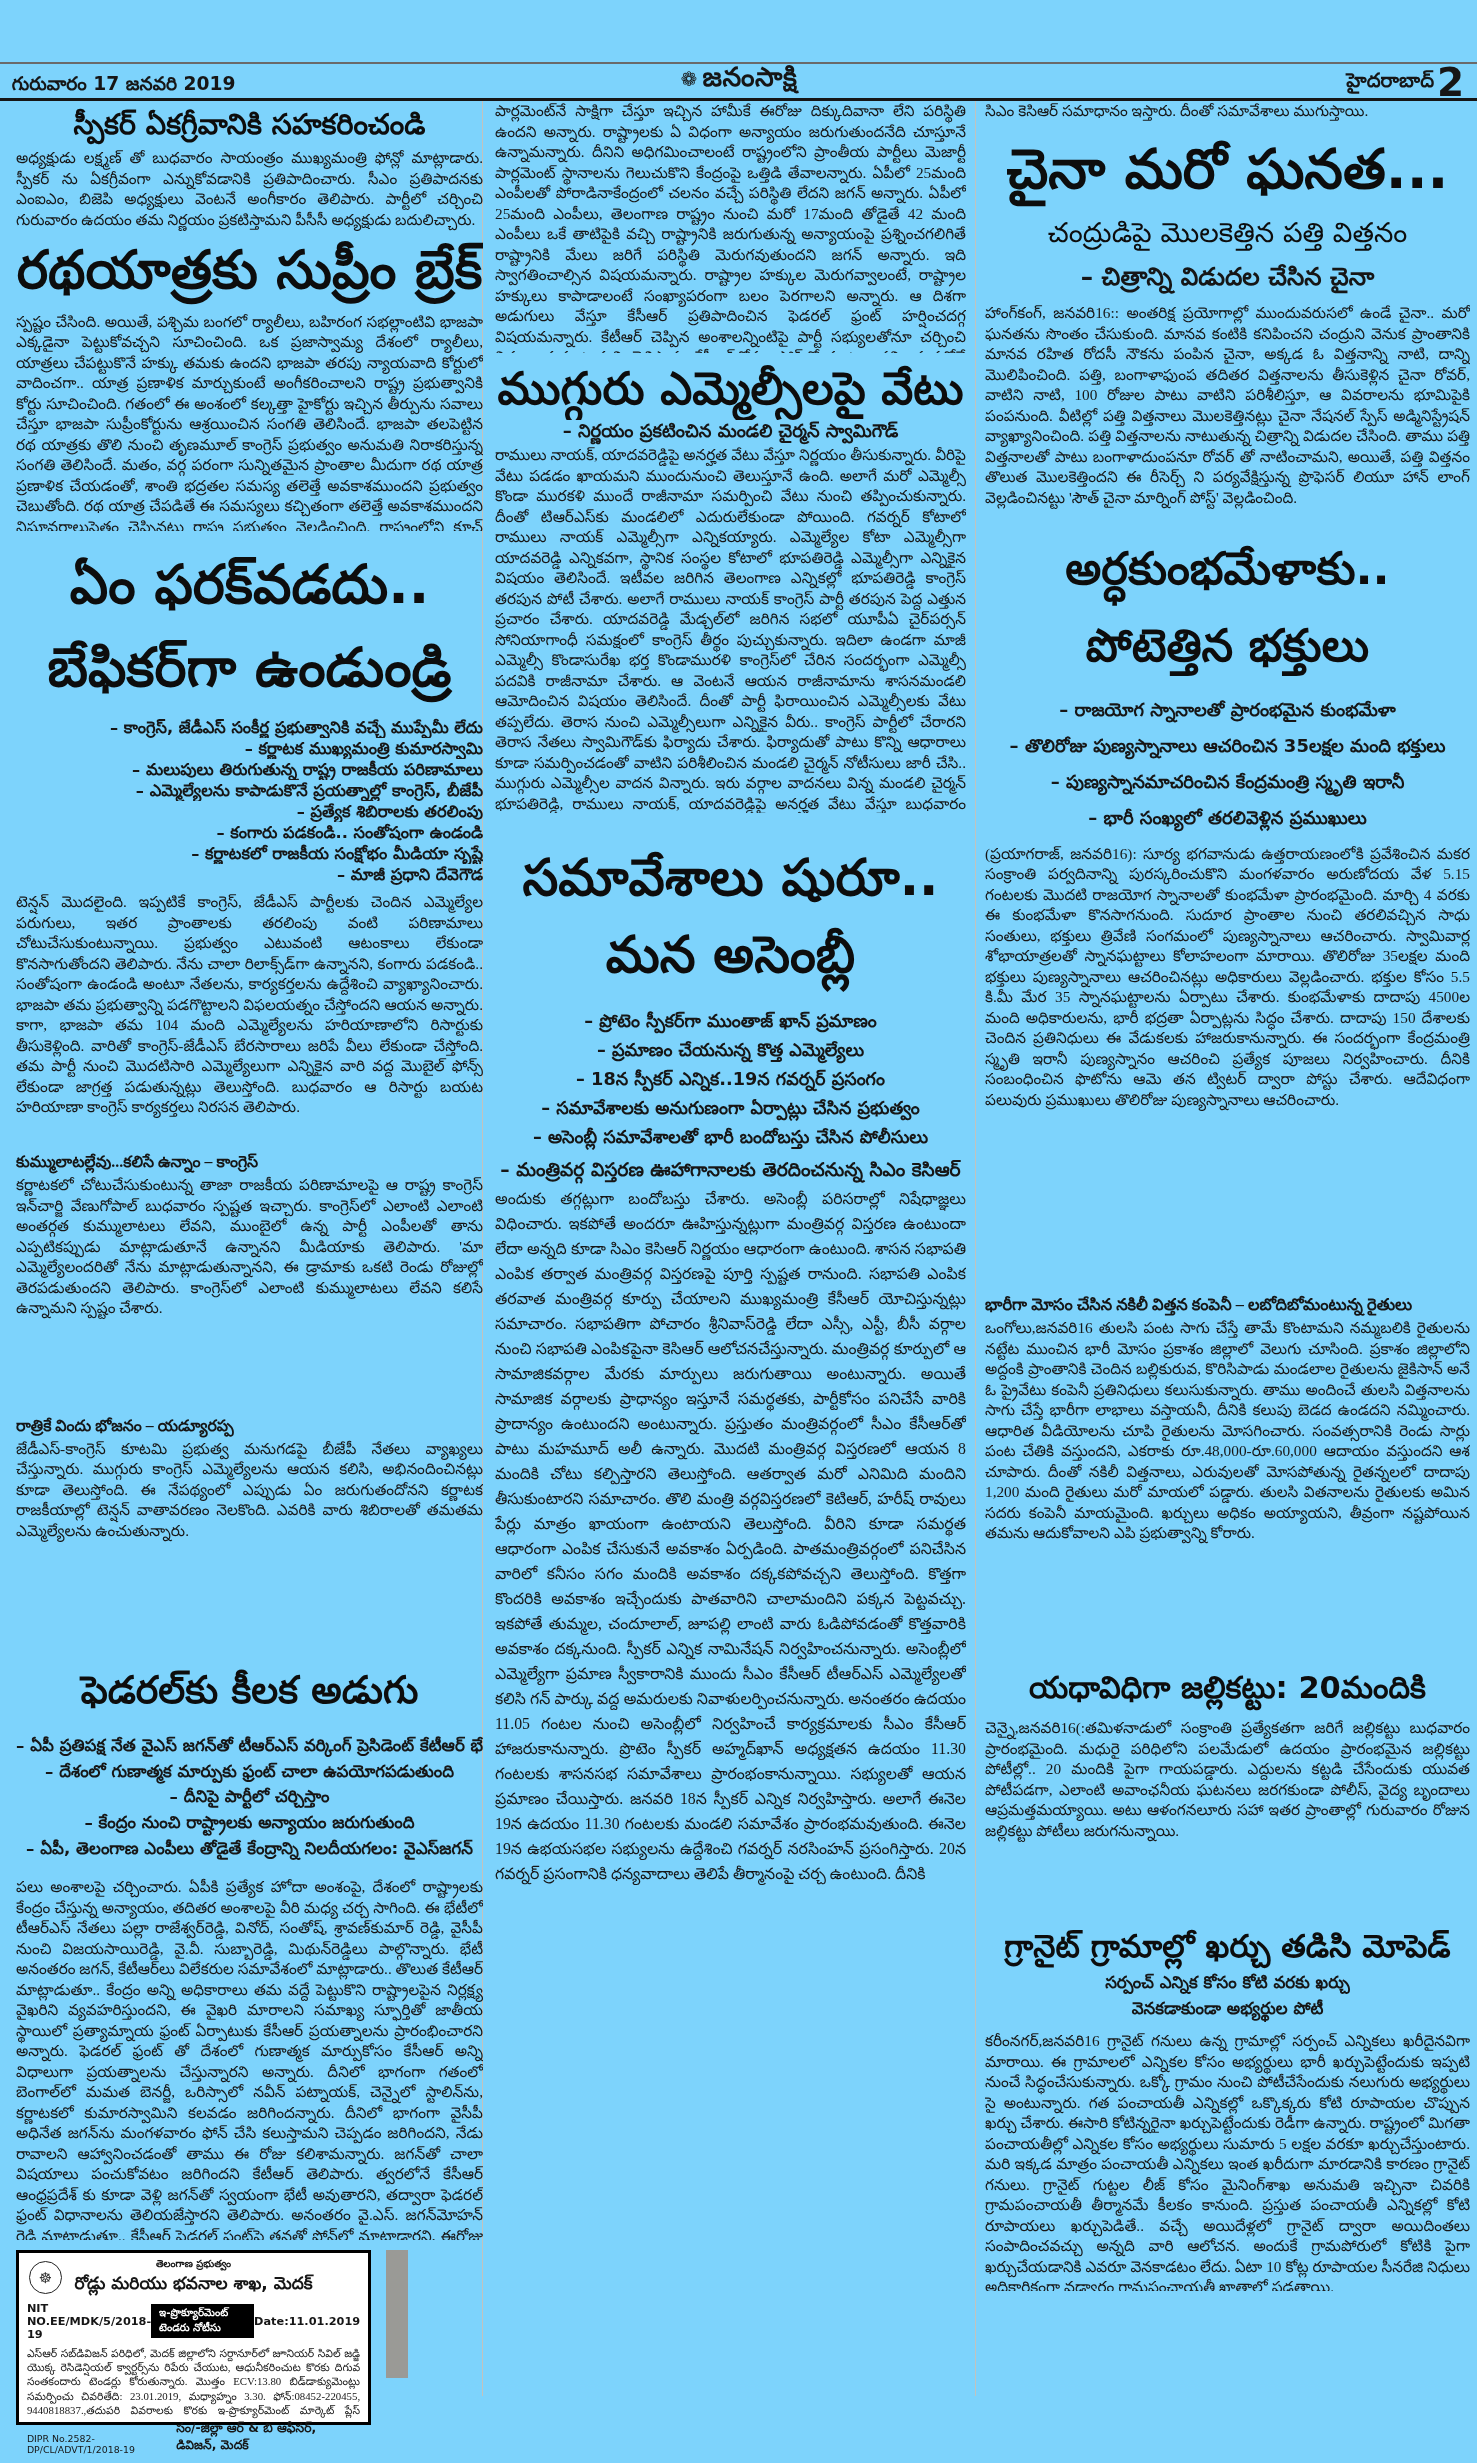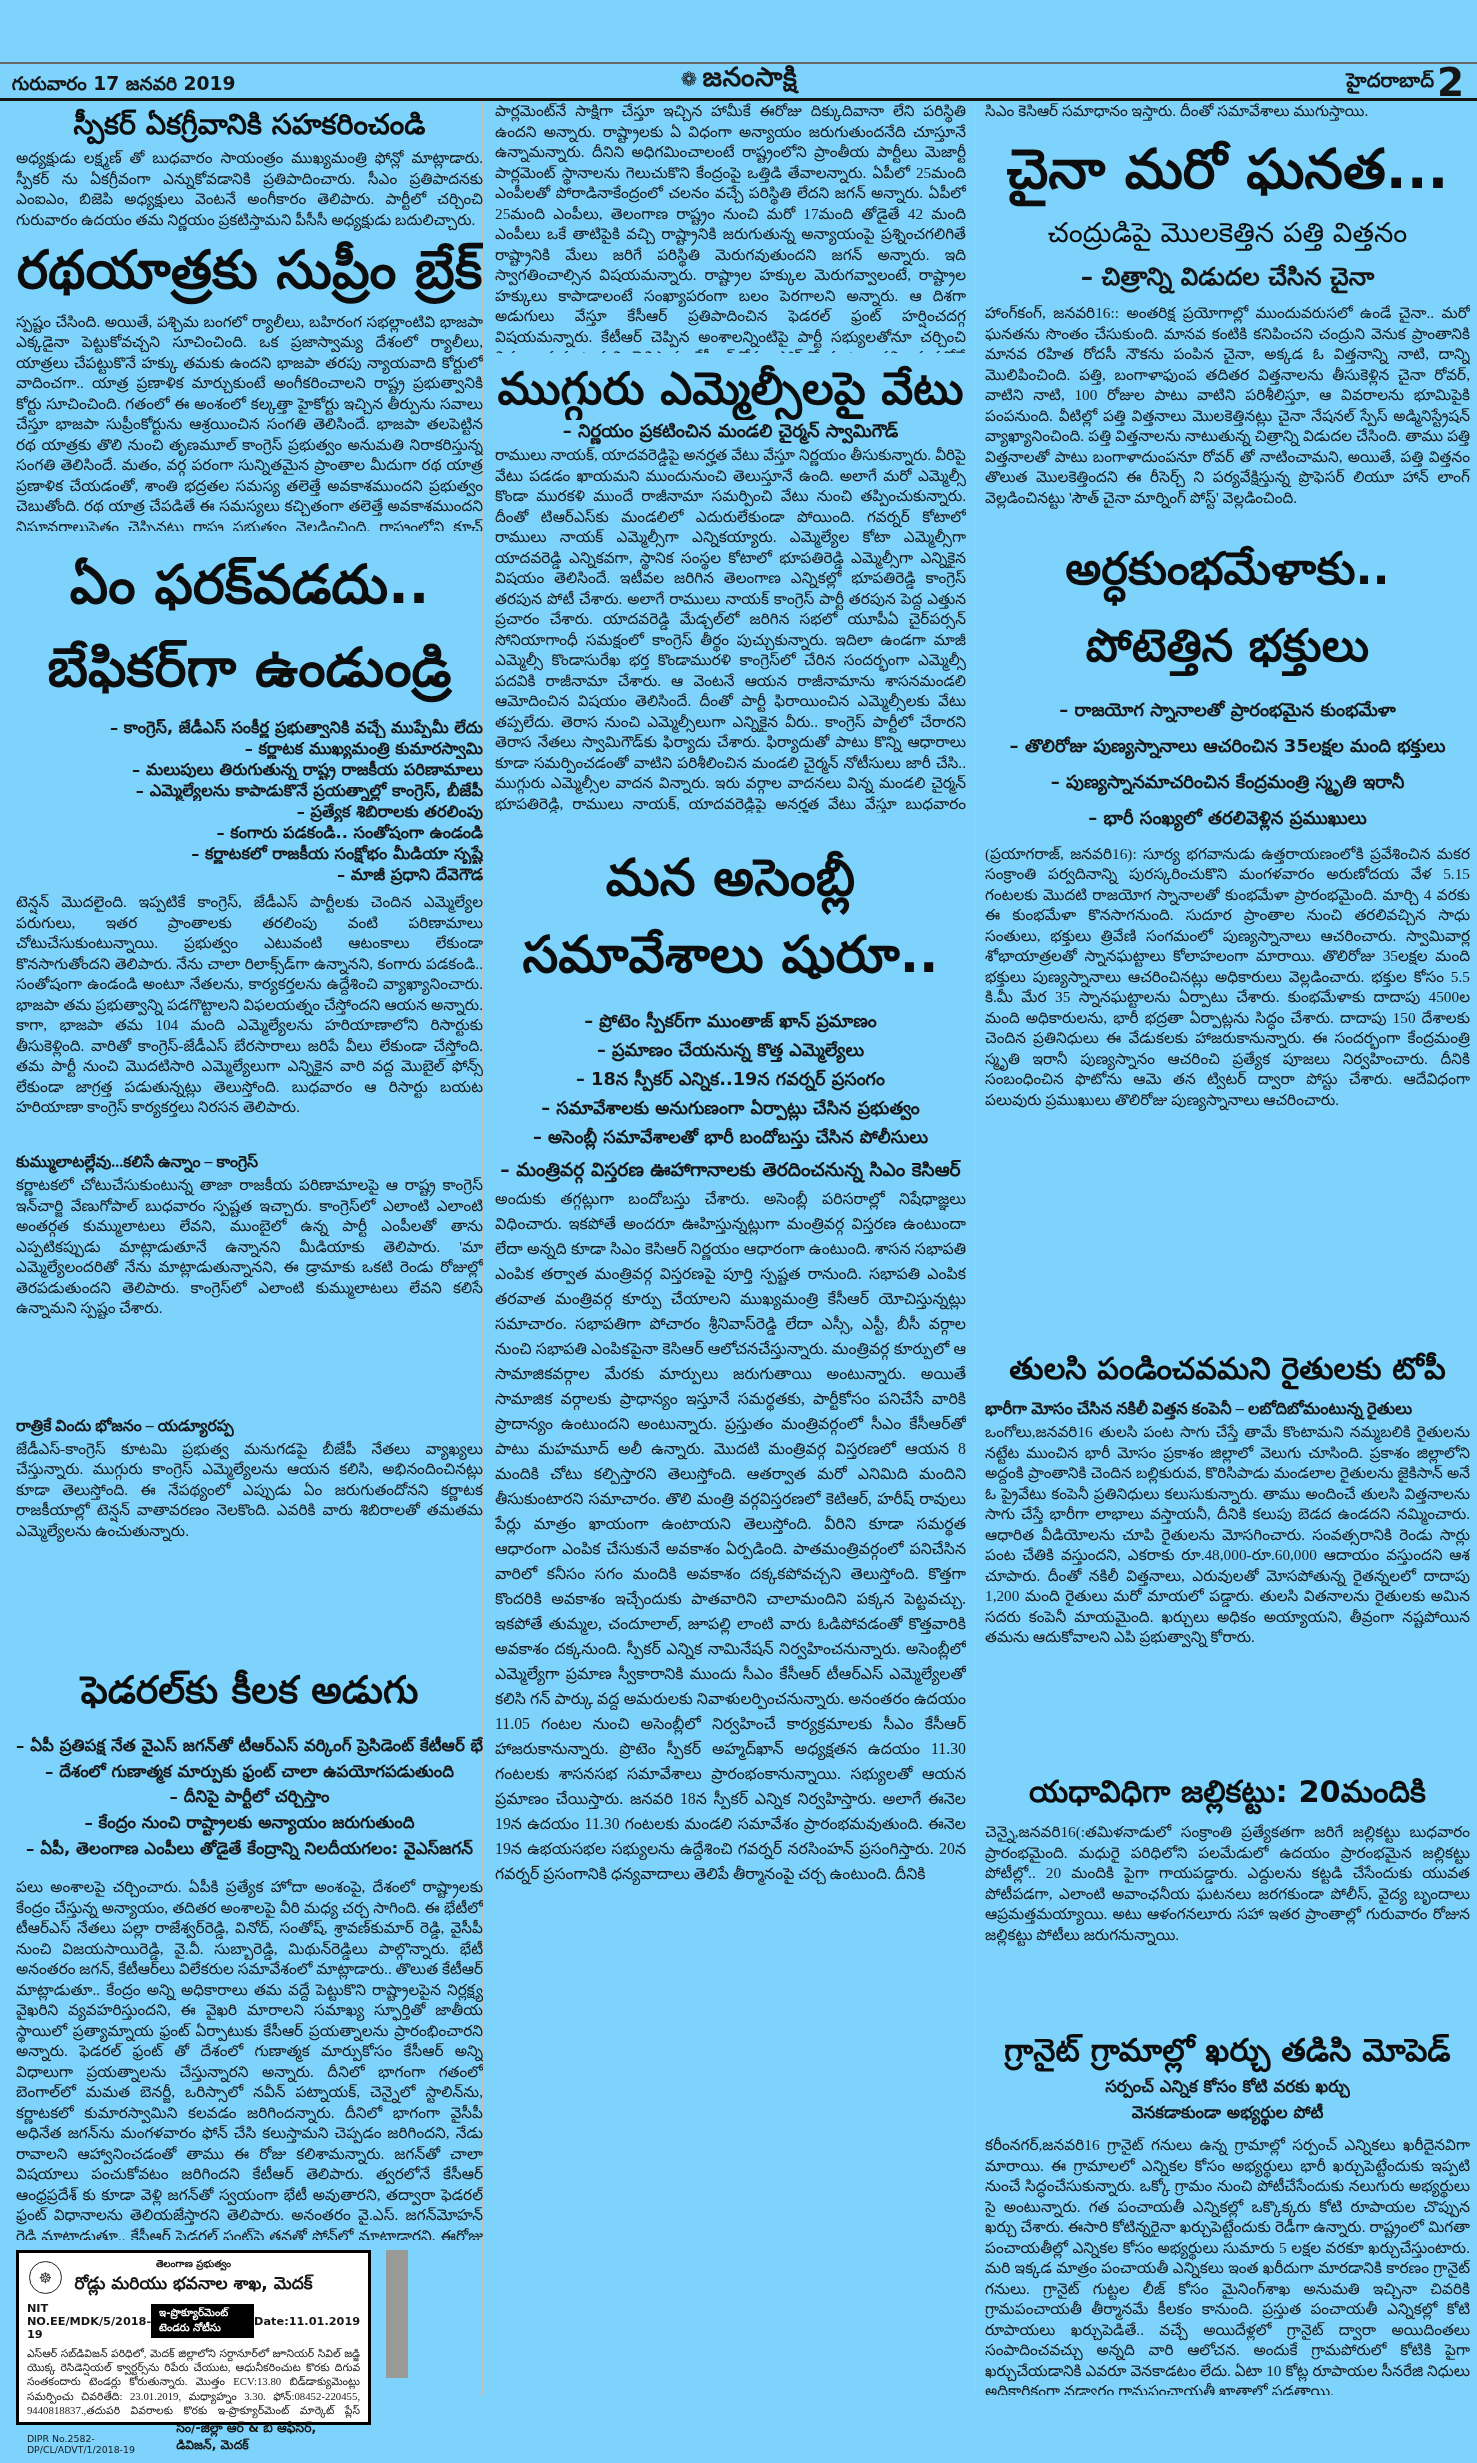--- a/index.html
+++ b/index.html
@@ -125,22 +125,22 @@
   <div class="gray-strip" style="left:386px; top:2250px; width:21.7px; height:128px;"></div>
 
   <div class="col" id="col2">
     <div class="body" style="height:252px;">పార్లమెంట్‌నే సాక్షిగా చేస్తూ ఇచ్చిన హామీకే ఈరోజు దిక్కుదివానా లేని పరిస్థితి ఉందని అన్నారు. రాష్ట్రాలకు ఏ విధంగా అన్యాయం జరుగుతుందనేది చూస్తూనే ఉన్నామన్నారు. దీనిని అధిగమించాలంటే రాష్ట్రంలోని ప్రాంతీయ పార్టీలు మెజార్టీ పార్లమెంట్ స్థానాలను గెలుచుకొని కేంద్రంపై ఒత్తిడి తేవాలన్నారు. ఏపీలో 25మంది ఎంపీలతో పోరాడినాకేంద్రంలో చలనం వచ్చే పరిస్థితి లేదని జగన్ అన్నారు. ఏపీలో 25మంది ఎంపీలు, తెలంగాణ రాష్ట్రం నుంచి మరో 17మంది తోడైతే 42 మంది ఎంపీలు ఒకే తాటిపైకి వచ్చి రాష్ట్రానికి జరుగుతున్న అన్యాయంపై ప్రశ్నించగలిగితే రాష్ట్రానికి మేలు జరిగే పరిస్థితి మెరుగవుతుందని జగన్ అన్నారు. ఇది స్వాగతించాల్సిన విషయమన్నారు. రాష్ట్రాల హక్కుల మెరుగవ్వాలంటే, రాష్ట్రాల హక్కులు కాపాడాలంటే సంఖ్యాపరంగా బలం పెరగాలని అన్నారు. ఆ దిశగా అడుగులు వేస్తూ కేసీఆర్ ప్రతిపాదించిన ఫెడరల్ ఫ్రంట్ హర్షించదగ్గ విషయమన్నారు. కేటీఆర్ చెప్పిన అంశాలన్నింటిపై పార్టీ సభ్యులతోనూ చర్చించి నిర్ణయించుకుంటామని తెలిపారు. కేసీఆర్‌తోనూ ఫోన్‌లో మాట్లాడానని, త్వరలోనే కేసీఆర్ ఆంధ్రప్రదేశ్ వచ్చి తనతో మరోసారి భేటీ అవుతారని చెప్పారని అన్నారు. అప్పుడు మిగిలిన విషయాలపై పూర్తిగా చర్చిస్తామన్నారు.</div>
 
     <div class="headline" style="margin-top:5.9px; height:61px; font-size:45px; line-height:59px;">ముగ్గురు ఎమ్మెల్సీలపై వేటు</div>
     <div class="centerbold" style="height:25.6px; font-size:18px;">– నిర్ణయం ప్రకటించిన మండలి చైర్మన్ స్వామిగౌడ్</div>
     <div class="body" style="height:368px;">రాములు నాయక్, యాదవరెడ్డిపై అనర్హత వేటు వేస్తూ నిర్ణయం తీసుకున్నారు. వీరిపై వేటు పడడం ఖాయమని ముందునుంచి తెలుస్తూనే ఉంది. అలాగే మరో ఎమ్మెల్సీ కొండా మురకళి ముందే రాజీనామా సమర్పించి వేటు నుంచి తప్పించుకున్నారు. దీంతో టిఆర్ఎస్‌కు మండలిలో ఎదురులేకుండా పోయింది. గవర్నర్ కోటాలో రాములు నాయక్ ఎమ్మెల్సీగా ఎన్నికయ్యారు. ఎమ్మెల్యేల కోటా ఎమ్మెల్సీగా యాదవరెడ్డి ఎన్నికవగా, స్థానిక సంస్థల కోటాలో భూపతిరెడ్డి ఎమ్మెల్సీగా ఎన్నికైన విషయం తెలిసిందే. ఇటీవల జరిగిన తెలంగాణ ఎన్నికల్లో భూపతిరెడ్డి కాంగ్రెస్ తరపున పోటీ చేశారు. అలాగే రాములు నాయక్ కాంగ్రెస్ పార్టీ తరపున పెద్ద ఎత్తున ప్రచారం చేశారు. యాదవరెడ్డి మేడ్చల్‌లో జరిగిన సభలో యూపీఏ చైర్‌పర్సన్ సోనియాగాంధీ సమక్షంలో కాంగ్రెస్ తీర్థం పుచ్చుకున్నారు. ఇదిలా ఉండగా మాజీ ఎమ్మెల్సీ కొండాసురేఖ భర్త కొండామురళి కాంగ్రెస్‌లో చేరిన సందర్భంగా ఎమ్మెల్సీ పదవికి రాజీనామా చేశారు. ఆ వెంటనే ఆయన రాజీనామాను శాసనమండలి ఆమోదించిన విషయం తెలిసిందే. దీంతో పార్టీ ఫిరాయించిన ఎమ్మెల్సీలకు వేటు తప్పలేదు. తెరాస నుంచి ఎమ్మెల్సీలుగా ఎన్నికైన వీరు.. కాంగ్రెస్ పార్టీలో చేరారని తెరాస నేతలు స్వామిగౌడ్‌కు ఫిర్యాదు చేశారు. ఫిర్యాదుతో పాటు కొన్ని ఆధారాలు కూడా సమర్పించడంతో వాటిని పరిశీలించిన మండలి చైర్మన్ నోటీసులు జారీ చేసి.. ముగ్గురు ఎమ్మెల్సీల వాదన విన్నారు. ఇరు వర్గాల వాదనలు విన్న మండలి చైర్మన్ భూపతిరెడ్డి, రాములు నాయక్, యాదవరెడ్డిపై అనర్హత వేటు వేస్తూ బుధవారం నిర్ణయం తీసుకున్నారు. తెలంగాణ అసెంబ్లీ ఎన్నికల సమయంలో ముగ్గురు ఎమ్మెల్సీలు కాంగ్రెస్‌లోకి ఫిరాయించిన విషయం తెలిసిందే. టీఆర్‌ఎస్ తరఫున ఎన్నికై కాంగ్రెస్‌లో చేరినందుకు వారి సభ్యత్వాలు రద్దు చేయాలని టీఆర్‌ఎస్ మండలి చైర్మన్‌కు ఫిర్యాదు చేసింది. రాజ్యాంగం లోని ఆర్టికల్ 191(2) ప్రకారం సభ్యులపై చర్యలు తీసుకున్నట్లు మండలి చైర్మన్ వెల్లడించారు. వీరిపై వేటుతో మార్చిలో మొత్తం 12 సీట్లు ఖాళీ కానున్నాయి. వీటితో టిఆర్ఎస్ అభ్యర్థులకు అవకాశం దక్కనుంది.</div>
 
     <div class="headline" style="margin-top:25.6px; height:154px; font-size:51px; line-height:77px;">
+      <div>సమావేశాలు షురూ..</div>
       <div>మన అసెంబ్లీ</div>
-      <div>సమావేశాలు షురూ..</div>
     </div>
     <div class="bullets" style="margin-top:13.8px; height:146px; font-size:17.7px; line-height:29px;">
       <div>– ప్రోటెం స్పీకర్‌గా ముంతాజ్ ఖాన్ ప్రమాణం</div>
       <div>– ప్రమాణం చేయనున్న కొత్త ఎమ్మెల్యేలు</div>
       <div>– 18న స్పీకర్ ఎన్నిక..19న గవర్నర్ ప్రసంగం</div>
       <div>– సమావేశాలకు అనుగుణంగా ఏర్పాట్లు చేసిన ప్రభుత్వం</div>
       <div>– అసెంబ్లీ సమావేశాలతో భారీ బందోబస్తు చేసిన పోలీసులు</div>
     </div>
     <div class="centerbold" style="margin-top:5.9px; height:27.6px; font-size:18.7px;">– మంత్రివర్గ విస్తరణ ఊహాగానాలకు తెరదించనున్న సిఎం కెసిఆర్</div>
     <div class="body" style="height:1194px; font-size:15.8px; line-height:25px;">అందుకు తగ్గట్లుగా బందోబస్తు చేశారు. అసెంబ్లీ పరిసరాల్లో నిషేధాజ్ఞలు విధించారు. ఇకపోతే అందరూ ఊహిస్తున్నట్లుగా మంత్రివర్గ విస్తరణ ఉంటుందా లేదా అన్నది కూడా సిఎం కెసిఆర్ నిర్ణయం ఆధారంగా ఉంటుంది. శాసన సభాపతి ఎంపిక తర్వాత మంత్రివర్గ విస్తరణపై పూర్తి స్పష్టత రానుంది. సభాపతి ఎంపిక తరవాత మంత్రివర్గ కూర్పు చేయాలని ముఖ్యమంత్రి కేసీఆర్ యోచిస్తున్నట్లు సమాచారం. సభాపతిగా పోచారం శ్రీనివాస్‌రెడ్డి లేదా ఎస్సీ, ఎస్టీ, బీసీ వర్గాల నుంచి సభాపతి ఎంపికపైనా కెసిఆర్ ఆలోచనచేస్తున్నారు. మంత్రివర్గ కూర్పులో ఆ సామాజికవర్గాల మేరకు మార్పులు జరుగుతాయి అంటున్నారు. అయితే సామాజిక వర్గాలకు ప్రాధాన్యం ఇస్తూనే సమర్థతకు, పార్టీకోసం పనిచేసే వారికి ప్రాదాన్యం ఉంటుందని అంటున్నారు. ప్రస్తుతం మంత్రివర్గంలో సీఎం కేసీఆర్‌తో పాటు మహమూద్ అలీ ఉన్నారు. మొదటి మంత్రివర్గ విస్తరణలో ఆయన 8 మందికి చోటు కల్పిస్తారని తెలుస్తోంది. ఆతర్వాత మరో ఎనిమిది మందిని తీసుకుంటారని సమాచారం. తొలి మంత్రి వర్గవిస్తరణలో కెటిఆర్, హరీష్ రావులు పేర్లు మాత్రం ఖాయంగా ఉంటాయని తెలుస్తోంది. వీరిని కూడా సమర్థత ఆధారంగా ఎంపిక చేసుకునే అవకాశం ఏర్పడింది. పాతమంత్రివర్గంలో పనిచేసిన వారిలో కనీసం సగం మందికి అవకాశం దక్కకపోవచ్చని తెలుస్తోంది. కొత్తగా కొందరికి అవకాశం ఇచ్చేందుకు పాతవారిని చాలామందిని పక్కన పెట్టవచ్చు. ఇకపోతే తుమ్మల, చందూలాల్, జూపల్లి లాంటి వారు ఓడిపోవడంతో కొత్తవారికి అవకాశం దక్కనుంది. స్పీకర్ ఎన్నిక నామినేషన్ నిర్వహించనున్నారు. అసెంబ్లీలో ఎమ్మెల్యేగా ప్రమాణ స్వీకారానికి ముందు సీఎం కేసీఆర్ టీఆర్‌ఎస్ ఎమ్మెల్యేలతో కలిసి గన్ పార్కు వద్ద అమరులకు నివాళులర్పించనున్నారు. అనంతరం ఉదయం 11.05 గంటల నుంచి అసెంబ్లీలో నిర్వహించే కార్యక్రమాలకు సీఎం కేసీఆర్ హాజరుకానున్నారు. ప్రొటెం స్పీకర్ అహ్మద్‌ఖాన్ అధ్యక్షతన ఉదయం 11.30 గంటలకు శాసనసభ సమావేశాలు ప్రారంభంకానున్నాయి. సభ్యులతో ఆయన ప్రమాణం చేయిస్తారు. జనవరి 18న స్పీకర్ ఎన్నిక నిర్వహిస్తారు. అలాగే ఈనెల 19న ఉదయం 11.30 గంటలకు మండలి సమావేశం ప్రారంభమవుతుంది. ఈనెల 19న ఉభయసభల సభ్యులను ఉద్దేశించి గవర్నర్ నరసింహన్ ప్రసంగిస్తారు. 20న గవర్నర్ ప్రసంగానికి ధన్యవాదాలు తెలిపే తీర్మానంపై చర్చ ఉంటుంది. దీనికి</div>
@@ -159,21 +159,20 @@
       <div>పోటెత్తిన భక్తులు</div>
     </div>
     <div class="bullets" style="margin-top:7.9px; height:148px; font-size:18px; line-height:36px;">
       <div>– రాజయోగ స్నానాలతో ప్రారంభమైన కుంభమేళా</div>
       <div>– తొలిరోజు పుణ్యస్నానాలు ఆచరించిన 35లక్షల మంది భక్తులు</div>
       <div>– పుణ్యస్నానమాచరించిన కేంద్రమంత్రి స్మృతి ఇరానీ</div>
       <div>– భారీ సంఖ్యలో తరలివెళ్లిన ప్రముఖులు</div>
     </div>
     <div class="body" style="margin-top:3.9px; height:445px;">(ప్రయాగరాజ్, జనవరి16): సూర్య భగవానుడు ఉత్తరాయణంలోకి ప్రవేశించిన మకర సంక్రాంతి పర్వదినాన్ని పురస్కరించుకొని మంగళవారం అరుణోదయ వేళ 5.15 గంటలకు మొదటి రాజయోగ స్నానాలతో కుంభమేళా ప్రారంభమైంది. మార్చి 4 వరకు ఈ కుంభమేళా కొనసాగనుంది. సుదూర ప్రాంతాల నుంచి తరలివచ్చిన సాధు సంతులు, భక్తులు త్రివేణి సంగమంలో పుణ్యస్నానాలు ఆచరించారు. స్వామివార్ల శోభాయాత్రలతో స్నానఘట్టాలు కోలాహలంగా మారాయి. తొలిరోజు 35లక్షల మంది భక్తులు పుణ్యస్నానాలు ఆచరించినట్లు అధికారులు వెల్లడించారు. భక్తుల కోసం 5.5 కి.మీ మేర 35 స్నానఘట్టాలను ఏర్పాటు చేశారు. కుంభమేళాకు దాదాపు 4500ల మంది అధికారులను, భారీ భద్రతా ఏర్పాట్లను సిద్ధం చేశారు. దాదాపు 150 దేశాలకు చెందిన ప్రతినిధులు ఈ వేడుకలకు హాజరుకానున్నారు. ఈ సందర్భంగా కేంద్రమంత్రి స్మృతి ఇరానీ పుణ్యస్నానం ఆచరించి ప్రత్యేక పూజలు నిర్వహించారు. దీనికి సంబంధించిన ఫొటోను ఆమె తన ట్విటర్ ద్వారా పోస్టు చేశారు. ఆదేవిధంగా పలువురు ప్రముఖులు తొలిరోజు పుణ్యస్నానాలు ఆచరించారు.</div>
 
-    <div class="headline" style="margin-top:57px; height:47px; font-size:30.5px; line-height:45px;">తులసి పండించవమని రైతులకు టోపీ</div>
     <div class="subbold" style="margin-top:5.9px; height:23.6px; font-size:16.3px;">భారీగా మోసం చేసిన నకిలీ విత్తన కంపెనీ – లబోదిబోమంటున్న రైతులు</div>
     <div class="body" style="height:296px;">ఒంగోలు,జనవరి16 తులసి పంట సాగు చేస్తే తామే కొంటామని నమ్మబలికి రైతులను నట్టేట ముంచిన భారీ మోసం ప్రకాశం జిల్లాలో వెలుగు చూసింది. ప్రకాశం జిల్లాలోని అద్దంకి ప్రాంతానికి చెందిన బల్లికురువ, కొరిసిపాడు మండలాల రైతులను జైకిసాన్ అనే ఓ ప్రైవేటు కంపెనీ ప్రతినిధులు కలుసుకున్నారు. తాము అందించే తులసి విత్తనాలను సాగు చేస్తే భారీగా లాభాలు వస్తాయనీ, దీనికి కలుపు బెడద ఉండదని నమ్మించారు. ఆధారిత వీడియోలను చూపి రైతులను మోసగించారు. సంవత్సరానికి రెండు సార్లు పంట చేతికి వస్తుందని, ఎకరాకు రూ.48,000-రూ.60,000 ఆదాయం వస్తుందని ఆశ చూపారు. దీంతో నకిలీ విత్తనాలు, ఎరువులతో మోసపోతున్న రైతన్నలలో దాదాపు 1,200 మంది రైతులు మరో మాయలో పడ్డారు. తులసి వితనాలను రైతులకు అమిన సదరు కంపెనీ మాయమైంది. ఖర్చులు అధికం అయ్యాయని, తీవ్రంగా నష్టపోయిన తమను ఆదుకోవాలని ఎపి ప్రభుత్వాన్ని కోరారు.</div>
 
     <div class="headline" style="margin-top:51px; height:47px; font-size:30.5px; line-height:45px;">యధావిధిగా జల్లికట్టు: 20మందికి గాయాలు</div>
     <div class="body" style="margin-top:5.9px; height:158px;">చెన్నై,జనవరి16(:తమిళనాడులో సంక్రాంతి ప్రత్యేకతగా జరిగే జల్లికట్టు బుధవారం ప్రారంభమైంది. మధురై పరిధిలోని పలమేడులో ఉదయం ప్రారంభమైన జల్లికట్టు పోటీల్లో.. 20 మందికి పైగా గాయపడ్డారు. ఎద్దులను కట్టడి చేసేందుకు యువత పోటీపడగా, ఎలాంటి అవాంఛనీయ ఘటనలు జరగకుండా పోలీస్, వైద్య బృందాలు ఆప్రమత్తమయ్యాయి. అటు ఆళంగనలూరు సహా ఇతర ప్రాంతాల్లో గురువారం రోజున జల్లికట్టు పోటీలు జరుగనున్నాయి.</div>
 
     <div class="headline" style="margin-top:47px; height:49px; font-size:31.5px; line-height:47px;">గ్రానైట్ గ్రామాల్లో ఖర్చు తడిసి మోపెడ్</div>
     <div class="centerbold" style="height:25.6px; font-size:16.7px;">సర్పంచ్ ఎన్నిక కోసం కోటి వరకు ఖర్చు</div>
     <div class="centerbold" style="height:25.6px; font-size:16.7px;">వెనకడాకుండా అభ్యర్థుల పోటీ</div>
     <div class="body" style="margin-top:7.9px; height:260px;">కరీంనగర్,జనవరి16 గ్రానైట్ గనులు ఉన్న గ్రామాల్లో సర్పంచ్ ఎన్నికలు ఖరీదైనవిగా మారాయి. ఈ గ్రామాలలో ఎన్నికల కోసం అభ్యర్థులు భారీ ఖర్చుపెట్టేందుకు ఇప్పటి నుంచే సిద్ధంచేసుకున్నారు. ఒక్కో గ్రామం నుంచి పోటీచేసేందుకు నలుగురు అభ్యర్థులు సై అంటున్నారు. గత పంచాయతీ ఎన్నికల్లో ఒక్కొక్కరు కోటి రూపాయల చొప్పున ఖర్చు చేశారు. ఈసారి కోటిన్నరైనా ఖర్చుపెట్టేందుకు రెడీగా ఉన్నారు. రాష్ట్రంలో మిగతా పంచాయతీల్లో ఎన్నికల కోసం అభ్యర్థులు సుమారు 5 లక్షల వరకూ ఖర్చుచేస్తుంటారు. మరి ఇక్కడ మాత్రం పంచాయతీ ఎన్నికలు ఇంత ఖరీదుగా మారడానికి కారణం గ్రానైట్ గనులు. గ్రానైట్ గుట్టల లీజ్ కోసం మైనింగ్‌శాఖ అనుమతి ఇచ్చినా చివరికి గ్రామపంచాయతీ తీర్మానమే కీలకం కానుంది. ప్రస్తుత పంచాయతీ ఎన్నికల్లో కోటి రూపాయలు ఖర్చుపెడితే.. వచ్చే అయిదేళ్లలో గ్రానైట్ ద్వారా అయిదింతలు సంపాదించవచ్చు అన్నది వారి ఆలోచన. అందుకే గ్రామపోరులో కోటికి పైగా ఖర్చుచేయడానికి ఎవరూ వెనకాడటం లేదు. ఏటా 10 కోట్ల రూపాయల సీనరేజి నిధులు అధికారికంగా వడ్యారం గ్రామపంచాయతీ ఖాతాలో పడతాయి.</div>

